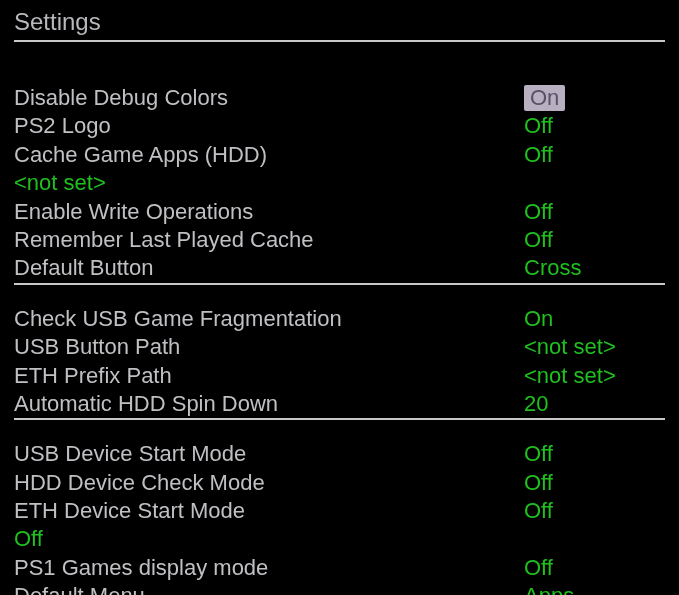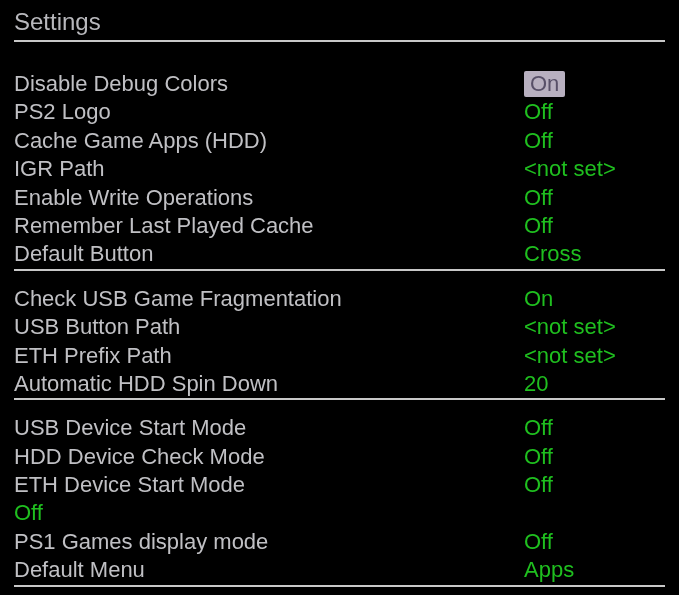--- a/index.html
+++ b/index.html
@@ -16,26 +16,26 @@
     color: #c8c8c8;
     overflow: hidden;
     padding: 8px 14px;
     font-weight: 500;
   }
   .title {
     color: #b8b8bc;
     font-size: 24px;
     padding-bottom: 4px;
     border-bottom: 2px solid #c8c8c8;
-    margin-bottom: 28px;
+    margin-bottom: 42px;
     width: 100%;
   }
   .section {
     border-bottom: 2px solid #c8c8c8;
-    margin-bottom: 14px;
+    margin-bottom: 20px;
   }
   .section:last-child {
     margin-bottom: 0;
   }
   .row {
     display: flex;
     width: 100%;
     padding: 1px 0;
     line-height: 1.2;
   }
@@ -72,21 +72,20 @@
   </div>
   <div class="row">
     <span class="label">PS2 Logo</span>
     <span class="value">Off</span>
   </div>
   <div class="row">
     <span class="label">Cache Game Apps (HDD)</span>
     <span class="value">Off</span>
   </div>
   <div class="row">
-    <span class="label">IGR Path</span>
     <span class="value">&lt;not set&gt;</span>
   </div>
   <div class="row">
     <span class="label">Enable Write Operations</span>
     <span class="value">Off</span>
   </div>
   <div class="row">
     <span class="label">Remember Last Played Cache</span>
     <span class="value">Off</span>
   </div>

